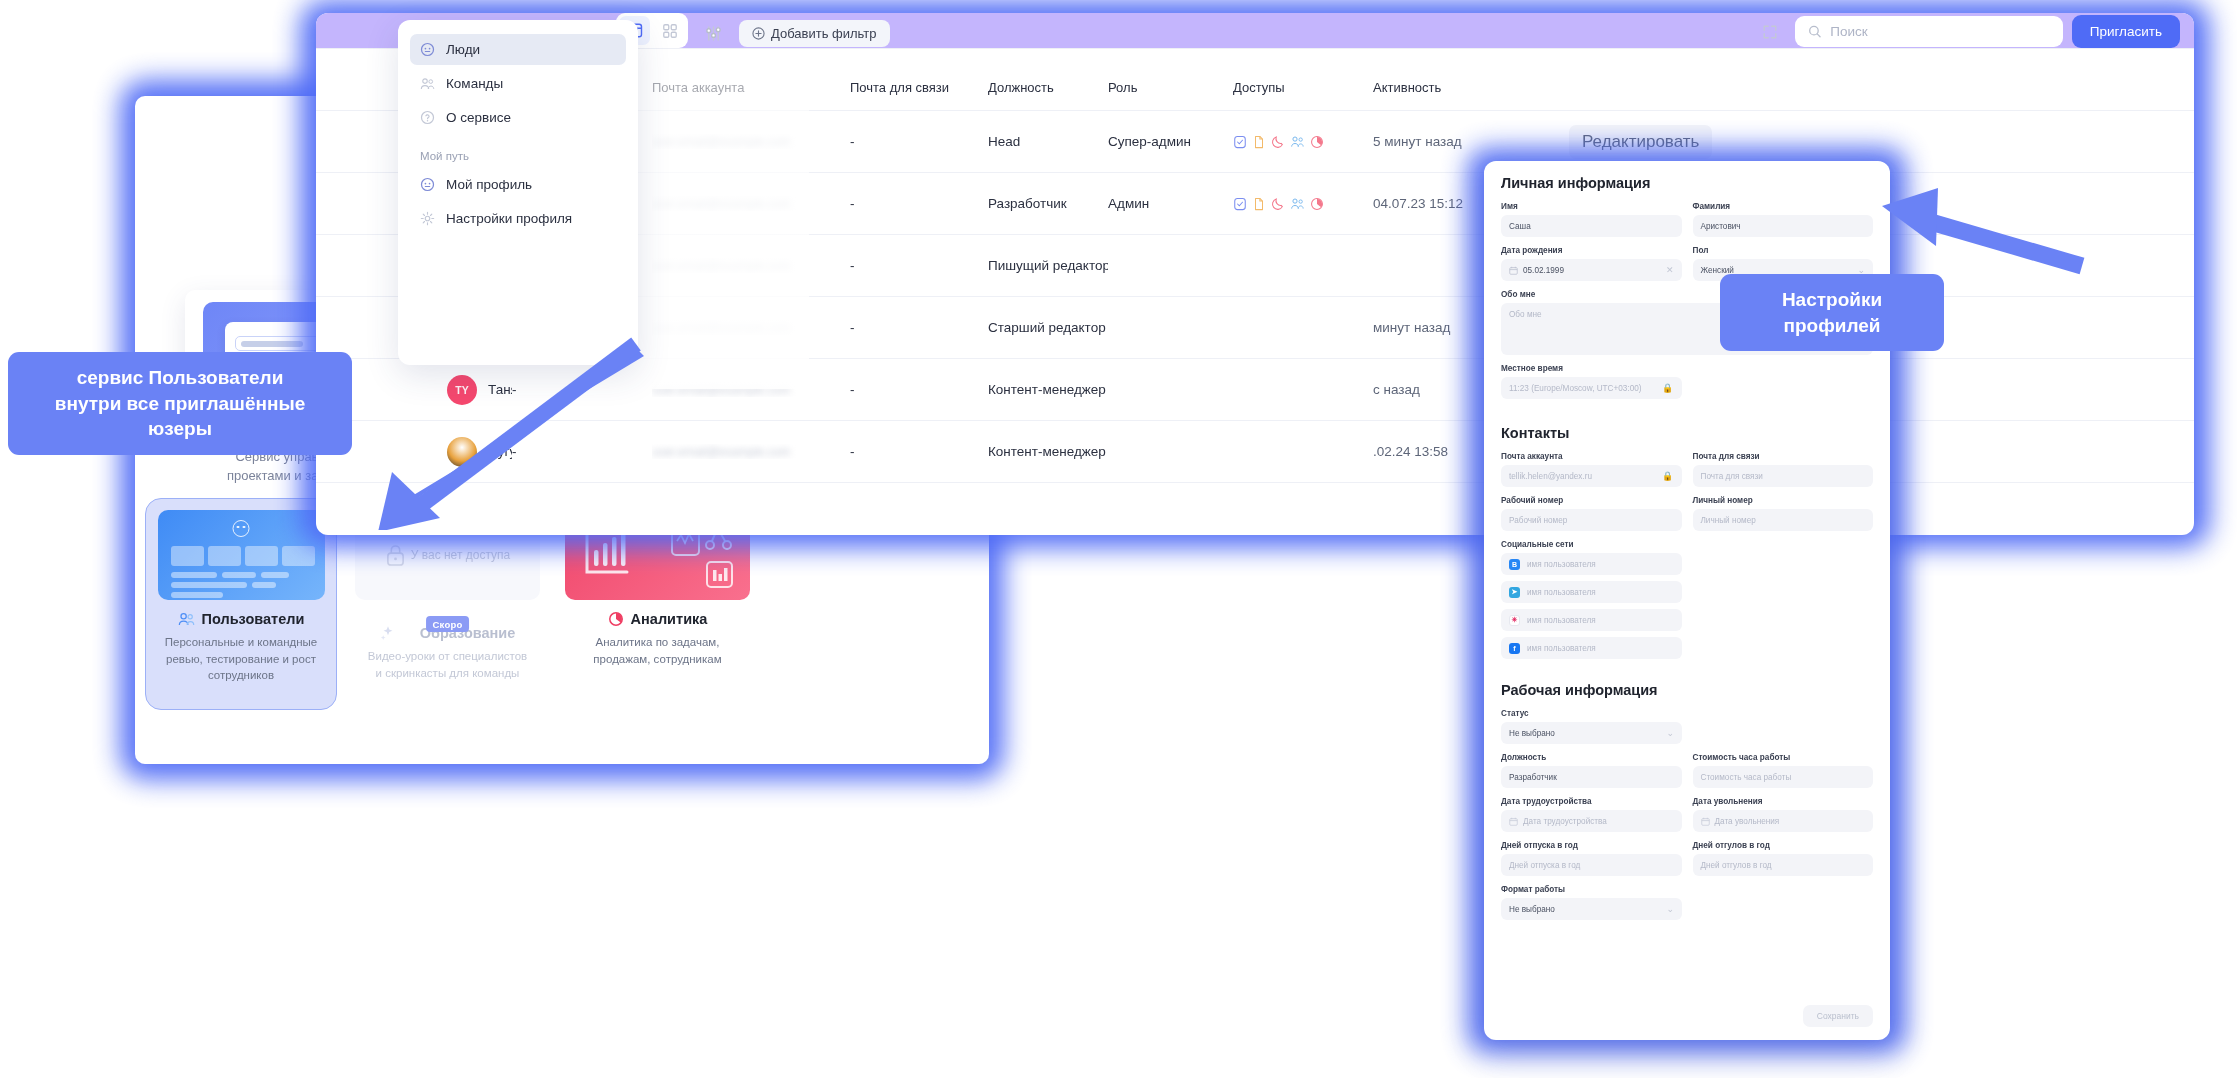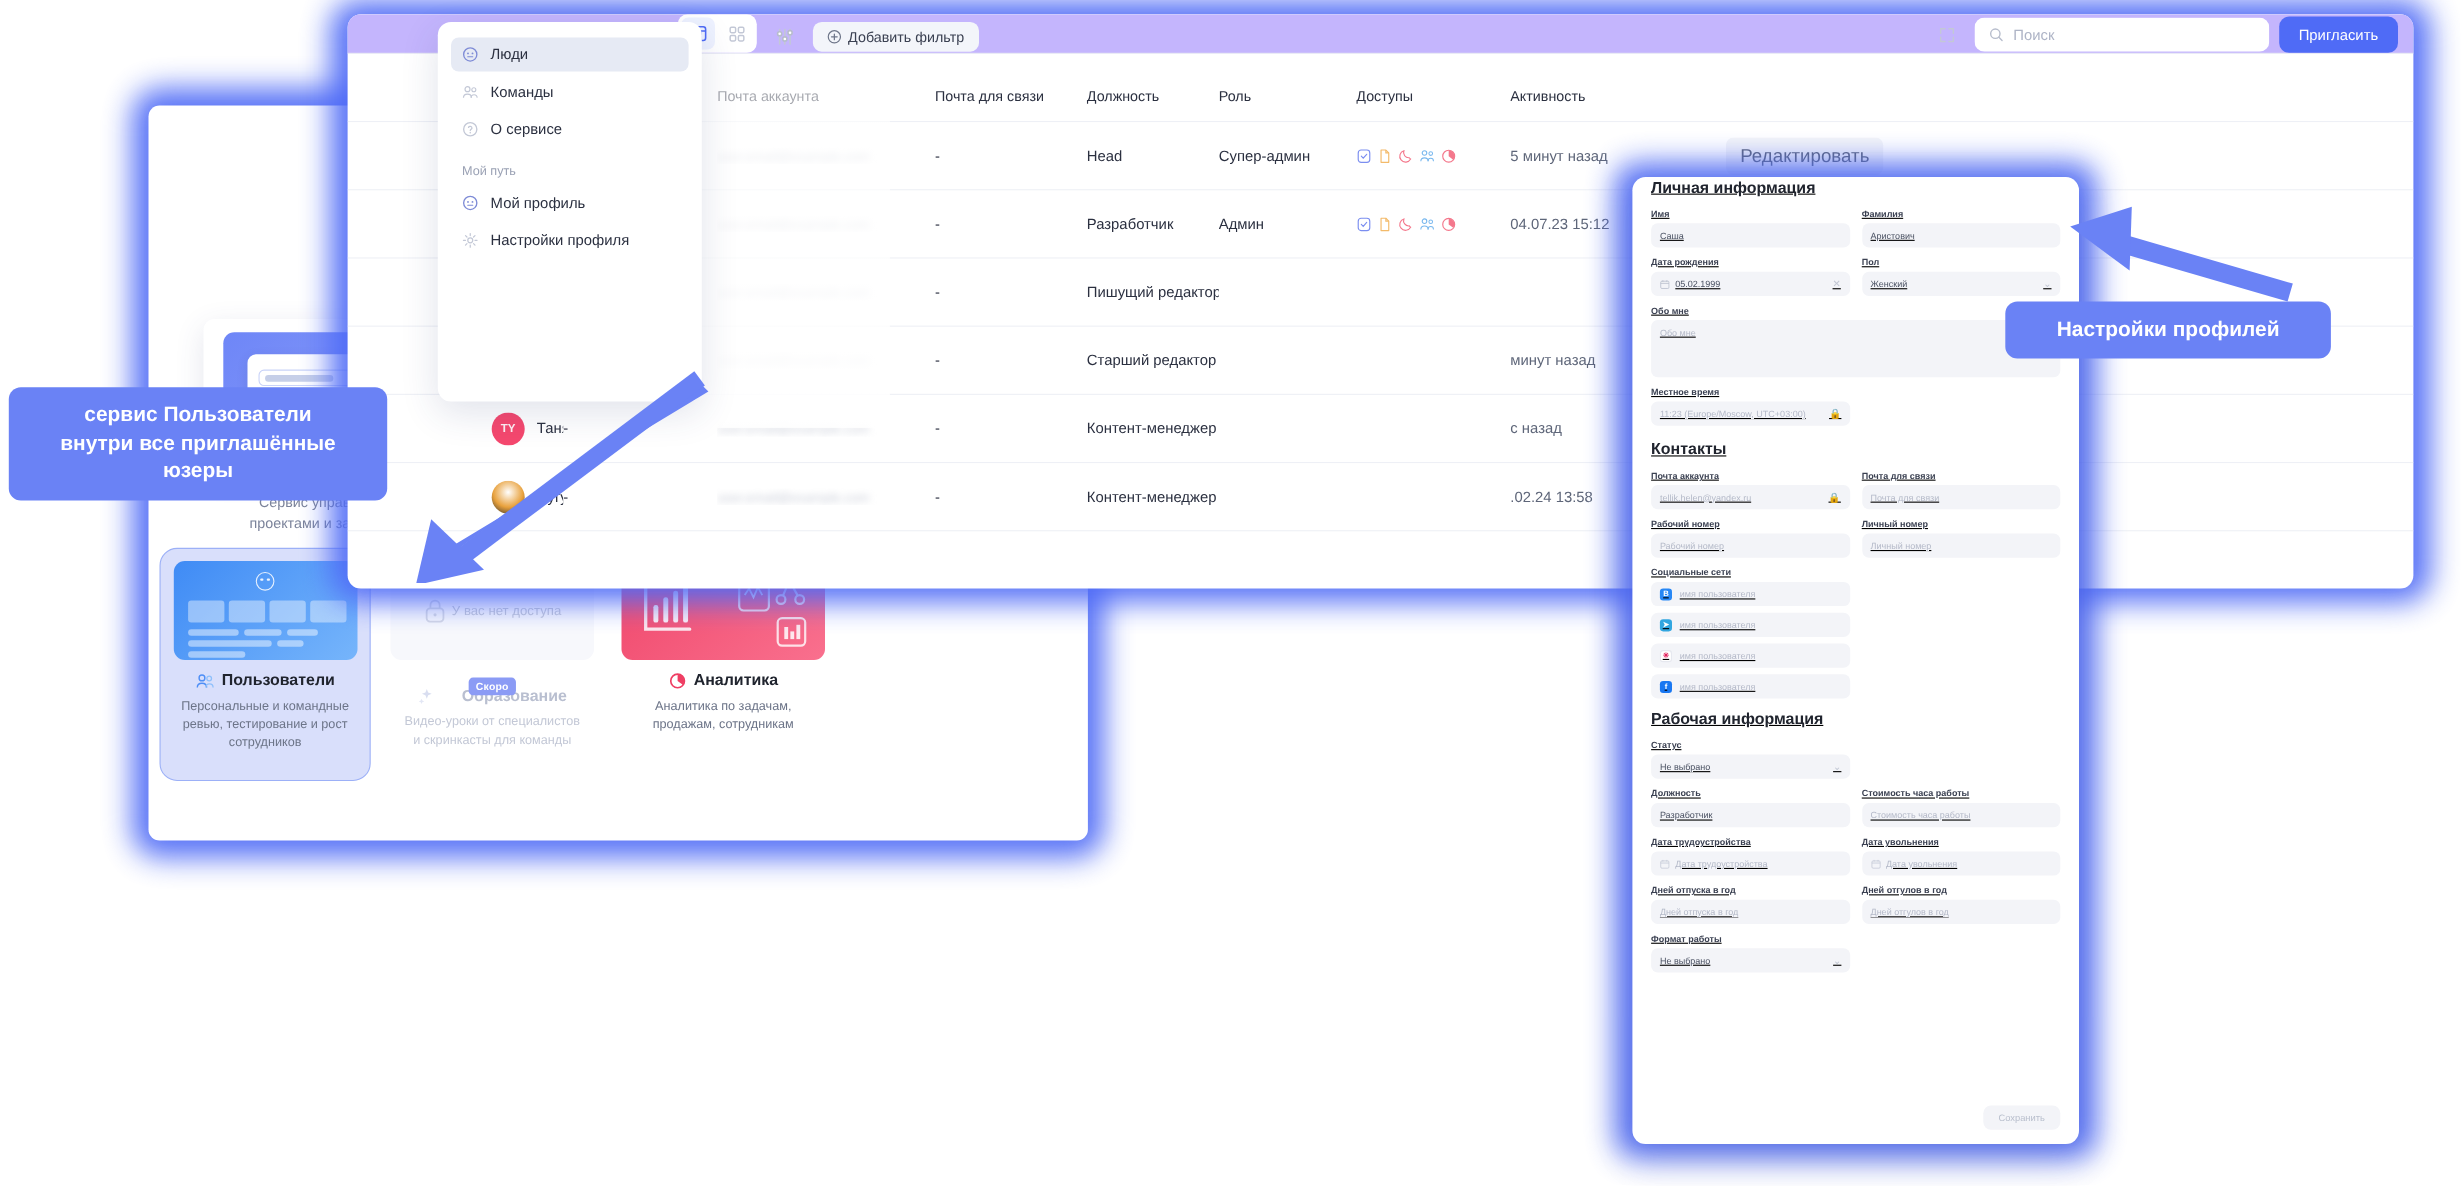--- a/index.html
+++ b/index.html
@@ -201,21 +201,21 @@
     pointer-events:none;
   }
 
   
   #panel-glow{ left:1468px; top:148px; width:438px; height:905px; border-radius:20px;}
   #panel{
     position:absolute;left:1484px;top:161px;width:406px;height:879px;
     background:#fff;border-radius:12px;overflow:hidden;z-index:40;
     box-shadow:0 12px 40px rgba(40,50,100,.12);
   }
-  .sec{padding:2px 17px 3px;text-decoration:underline;}
+  .sec{padding:14px 17px 3px;}
   .sec-title{font-size:14.5px;font-weight:700;color:#20242e;margin-bottom:11px;}
   .grid2{display:flex;gap:11px;}
   .fcol{flex:1;min-width:0;}
   .flabel{font-size:8.2px;color:#3b4152;font-weight:700;margin-bottom:4px;display:block;}
   .finput{
     height:22px;background:#f3f4f8;border-radius:6px;display:flex;align-items:center;
     padding:0 8px;font-size:8.2px;color:#4b5263;gap:5px;margin-bottom:9px;
   }
   .finput.ph{color:#b4b9c8;}
   .finput .rt{margin-left:auto;color:#c2c7d4;font-size:9px;}
@@ -234,21 +234,21 @@
     font-family:"Liberation Sans",sans-serif;cursor:pointer;
   }
 
   
   .callout{
     position:absolute;background:#6a82f5;color:#fff;border-radius:11px;
     font-size:19px;font-weight:700;text-align:center;line-height:1.35;
     padding:13px 18px;z-index:60;
   }
   #callout-left{left:8px;top:352px;width:344px;}
-  #callout-right{left:1823px;top:274px;width:296px;}
+  #callout-right{left:1720px;top:274px;width:224px;}
   .arrow{position:absolute;z-index:59;}
 </style>
 </head>
 <body>
 
 <div id="stage">
 
   <div class="glow" id="back-glow"></div>
   <div class="win" id="back-win"></div>
 

